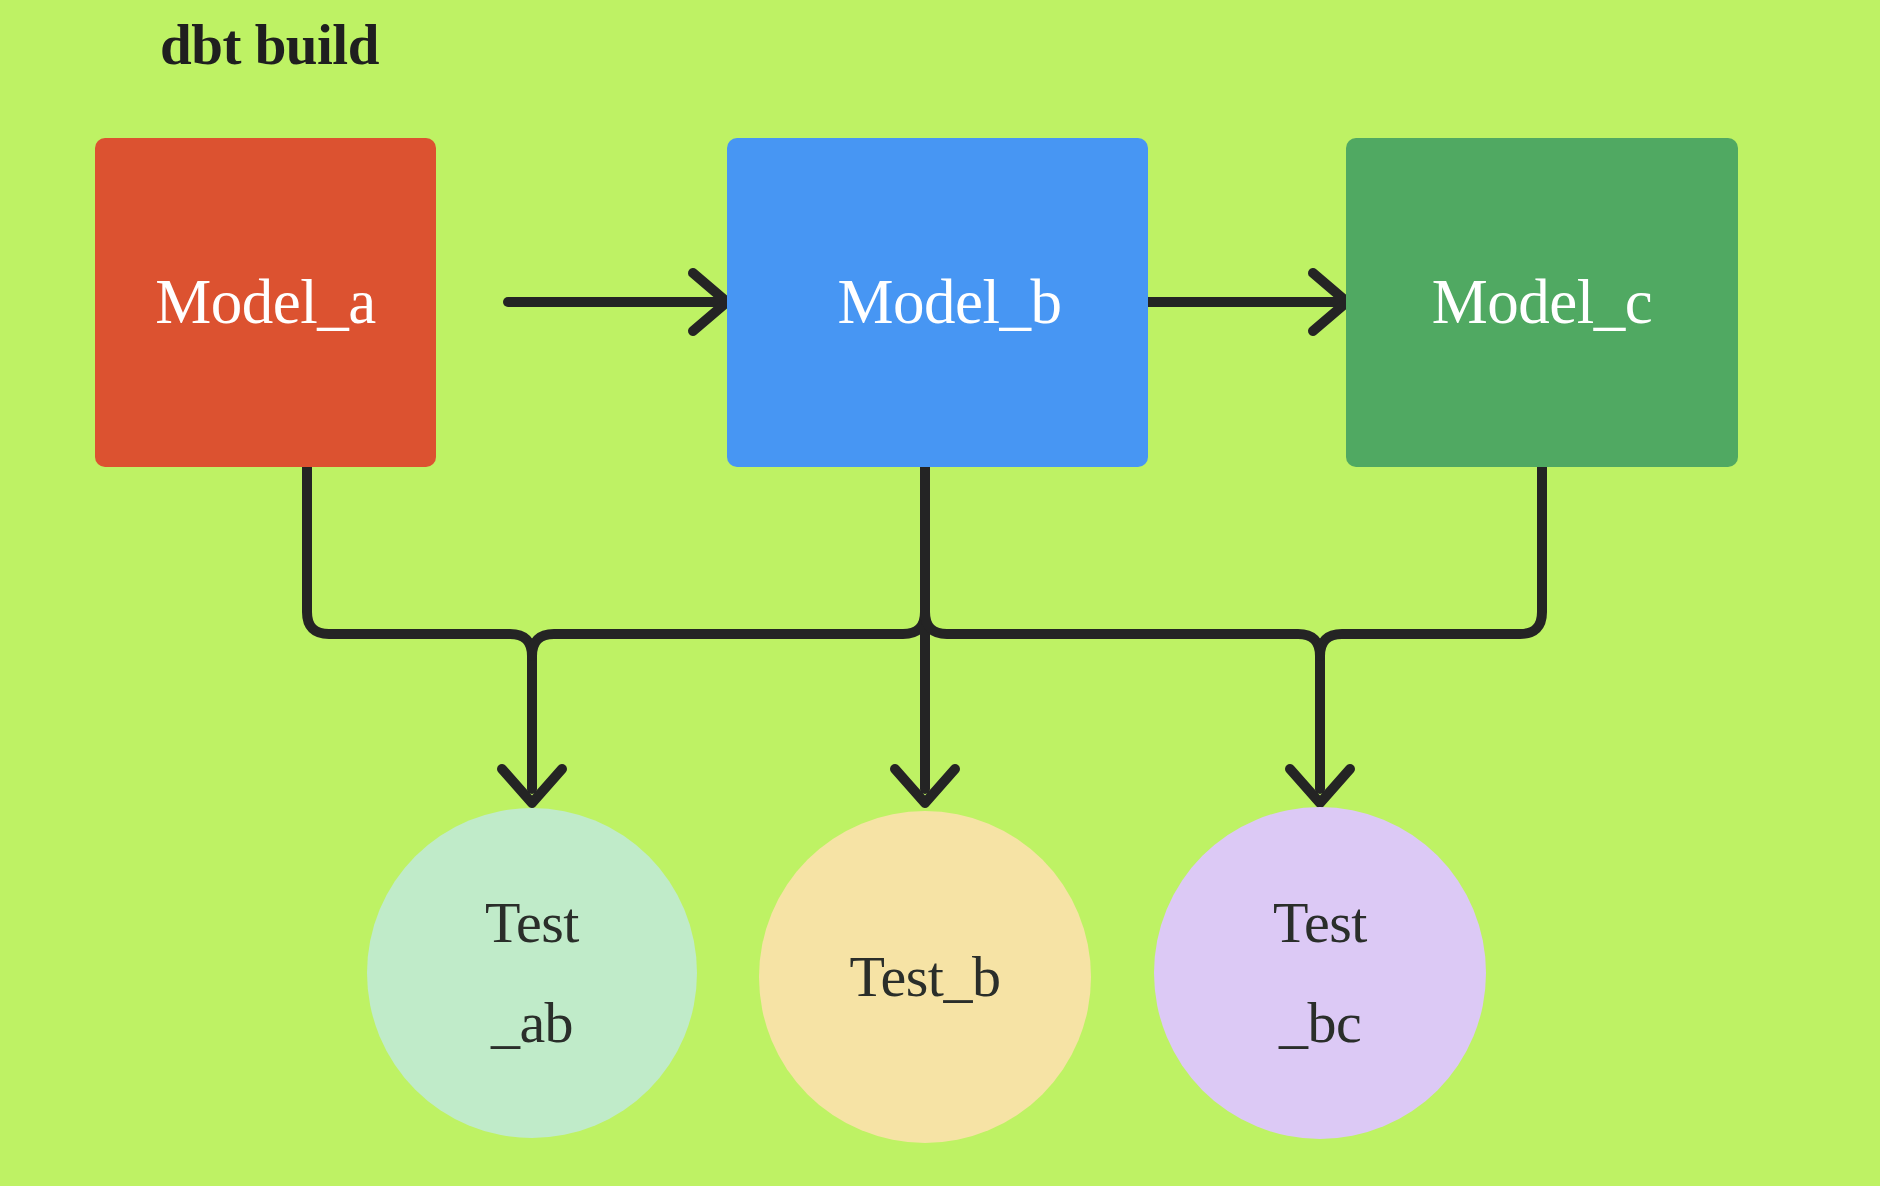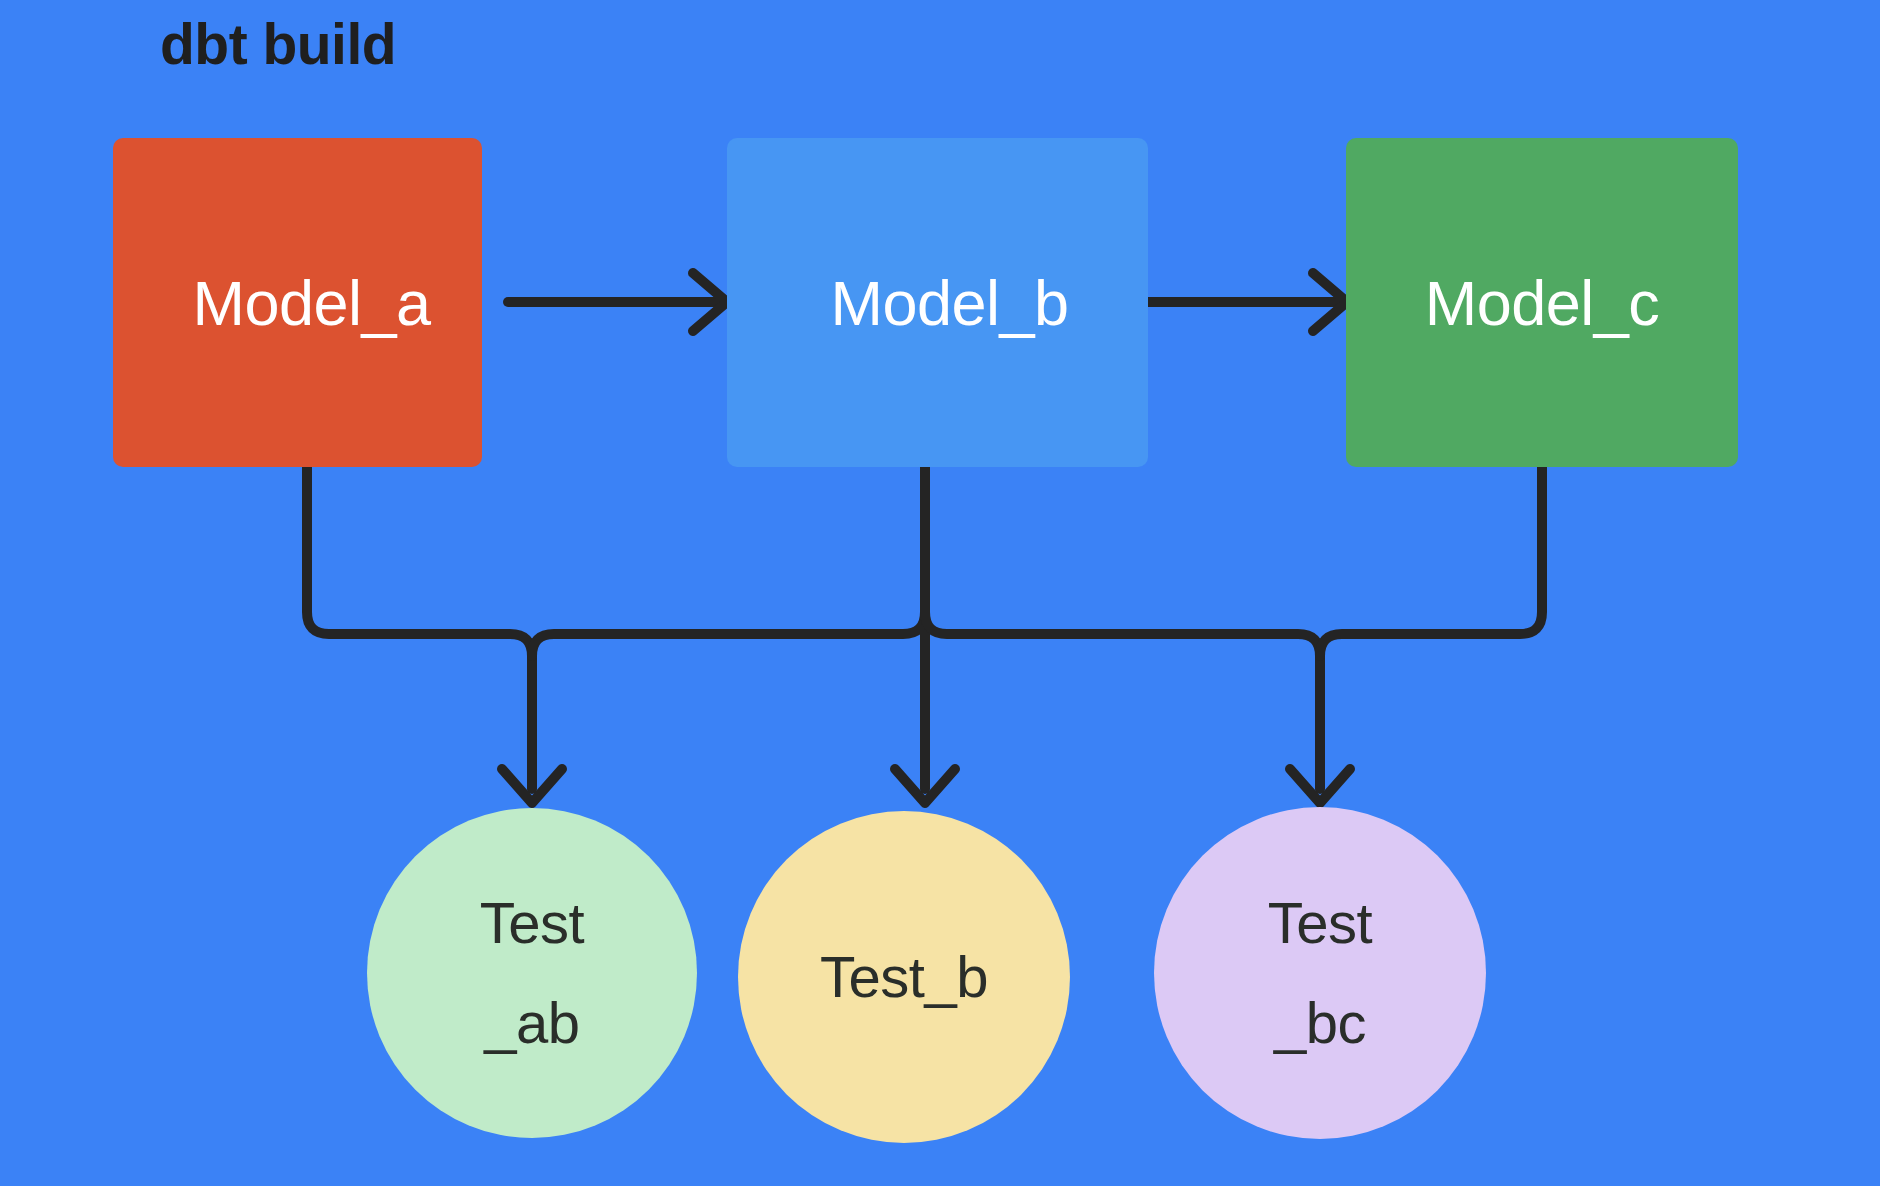--- a/index.html
+++ b/index.html
@@ -29,44 +29,44 @@
     top: 138px;
     height: 329px;
     border-radius: 10px;
     display: flex;
     align-items: center;
     justify-content: center;
     font-size: 63px;
     font-weight: 500;
     letter-spacing: -0.5px;
   }
-  .node-model-a { left: 113px;  width: 341px; padding-left: 28px; }
+  .node-model-a { left: 95px;  width: 341px; }
   .node-model-b { left: 727px;  width: 397px; padding-left: 24px; }
   .node-model-c { left: 1346px; width: 392px; }
   .node-test {
     position: absolute;
     border-radius: 50%;
     display: flex;
     align-items: center;
     justify-content: center;
     text-align: center;
     font-size: 58px;
     font-weight: 500;
     line-height: 100px;
     white-space: pre-line;
     letter-spacing: -0.5px;
   }
   .node-test-ab { left: 367px;  top: 808px; width: 330px; height: 330px; }
-  .node-test-b  { left: 738px;  top: 811px; width: 332px; height: 332px; }
+  .node-test-b  { left: 759px;  top: 811px; width: 332px; height: 332px; }
   .node-test-bc { left: 1154px; top: 807px; width: 332px; height: 332px; }
 </style>
 </head>
 <body>
 
-<div class="canvas" style="background-color: #3b82f6;">
+<div class="canvas" style="background-color: #bef264; font-family: Liberation Serif, serif;">
 
   <svg class="connector-svg" viewBox="0 0 1880 1186" xmlns="http://www.w3.org/2000/svg">
     <g fill="none" stroke-width="10" stroke-linecap="round" stroke-linejoin="round" stroke="#242424">
       <path d="M 508 302 H 722"></path>
       <path d="M 693 273 L 727 302 L 693 331"></path>
       <path d="M 1128 302 H 1342"></path>
       <path d="M 1313 273 L 1347 302 L 1313 331"></path>
       <path d="M 307 467 V 612 Q 307 634 329 634 H 510 Q 532 634 532 656 V 789"></path>
       <path d="M 925 467 V 612 Q 925 634 903 634 H 554 Q 532 634 532 656"></path>
       <path d="M 925 467 V 789"></path>

